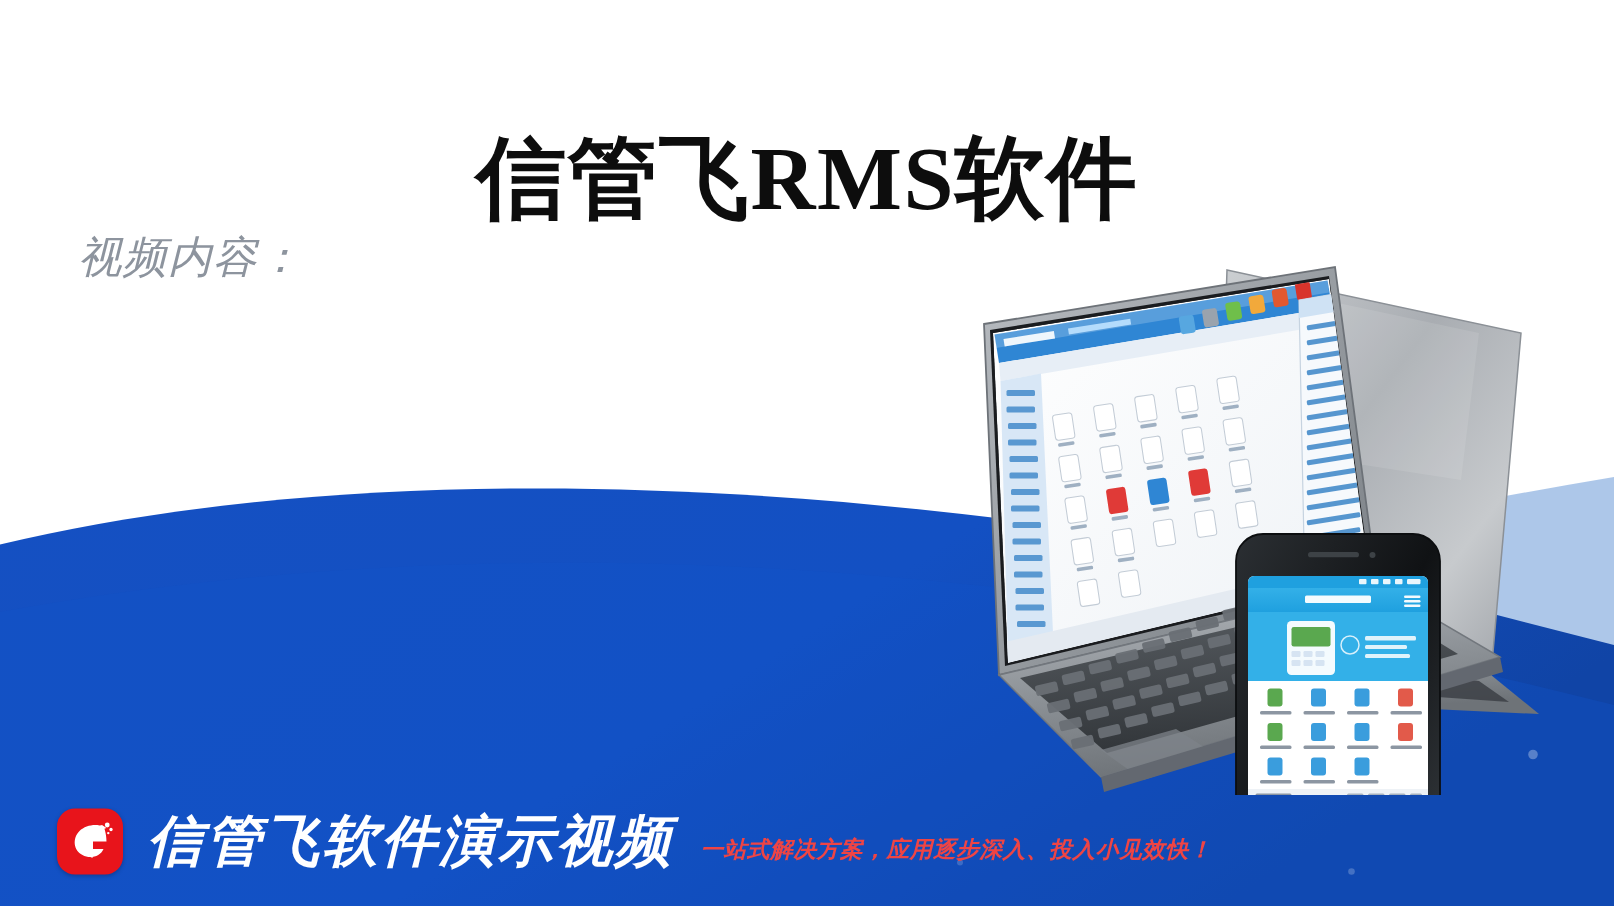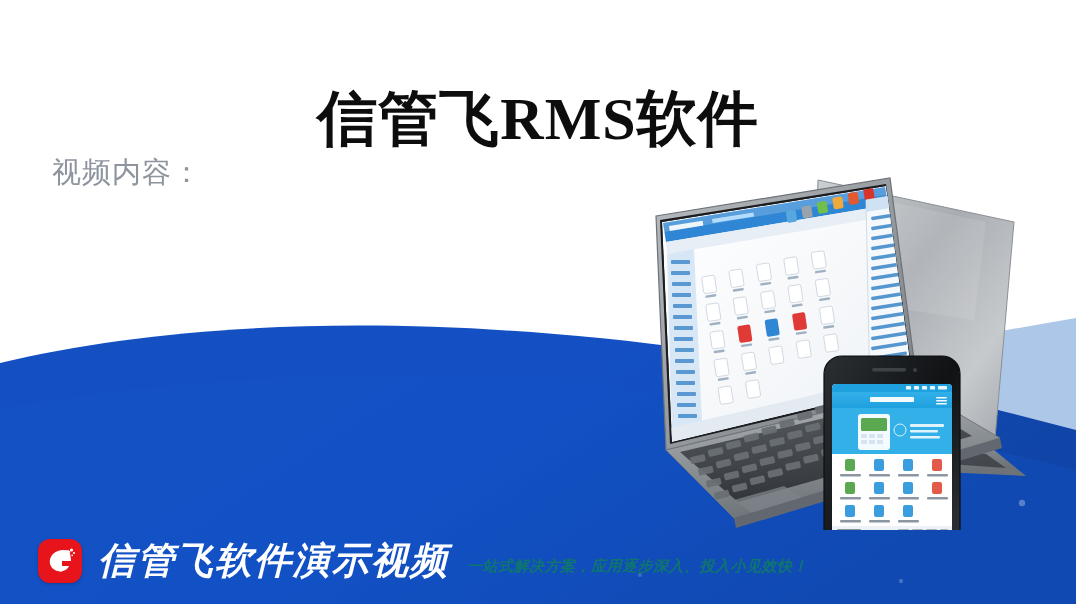--- a/index.html
+++ b/index.html
@@ -43,20 +43,21 @@
     color: #0d0d0d;
     white-space: nowrap;
   }
 
   
   .subtitle-block {
     position: absolute;
     left: 52px;
     top: 152px;
     color: #8d949e;
+    font-style: italic;
     font-weight: 400;
     font-family: "Liberation Serif", "DejaVu Serif", serif;
   }
   .subtitle-line1 {
     font-size: 29px;
     line-height: 40px;
     letter-spacing: 1px;
     white-space: nowrap;
   }
   .subtitle-line2 {
@@ -107,21 +108,21 @@
     font-weight: 700;
     font-style: italic;
     letter-spacing: 2px;
     line-height: 44px;
     white-space: nowrap;
     font-family: "Liberation Sans", "DejaVu Sans", sans-serif;
   }
   .brand-tagline {
     margin-left: 18px;
     margin-top: 11px;
-    color: #0f766e;
+    color: #ef4444;
     font-size: 15px;
     font-weight: 700;
     font-style: italic;
     letter-spacing: .5px;
     white-space: nowrap;
     font-family: "Liberation Sans", "DejaVu Sans", sans-serif;
   }
 </style>
 </head>
 <body>

